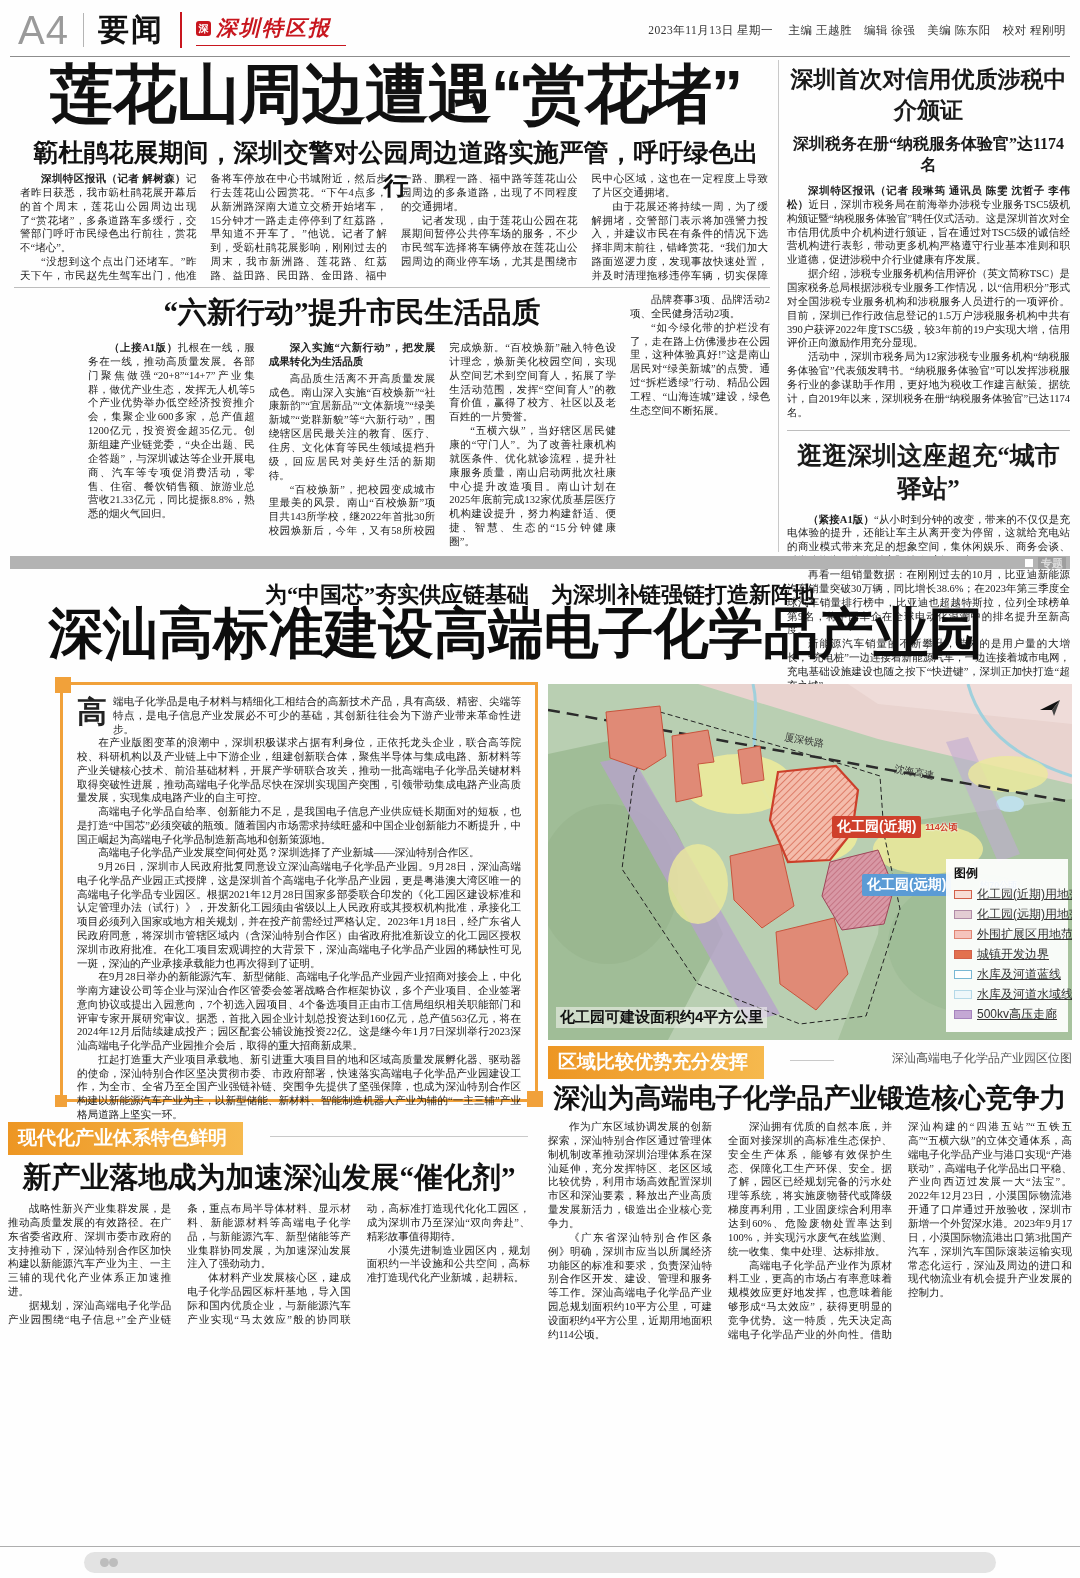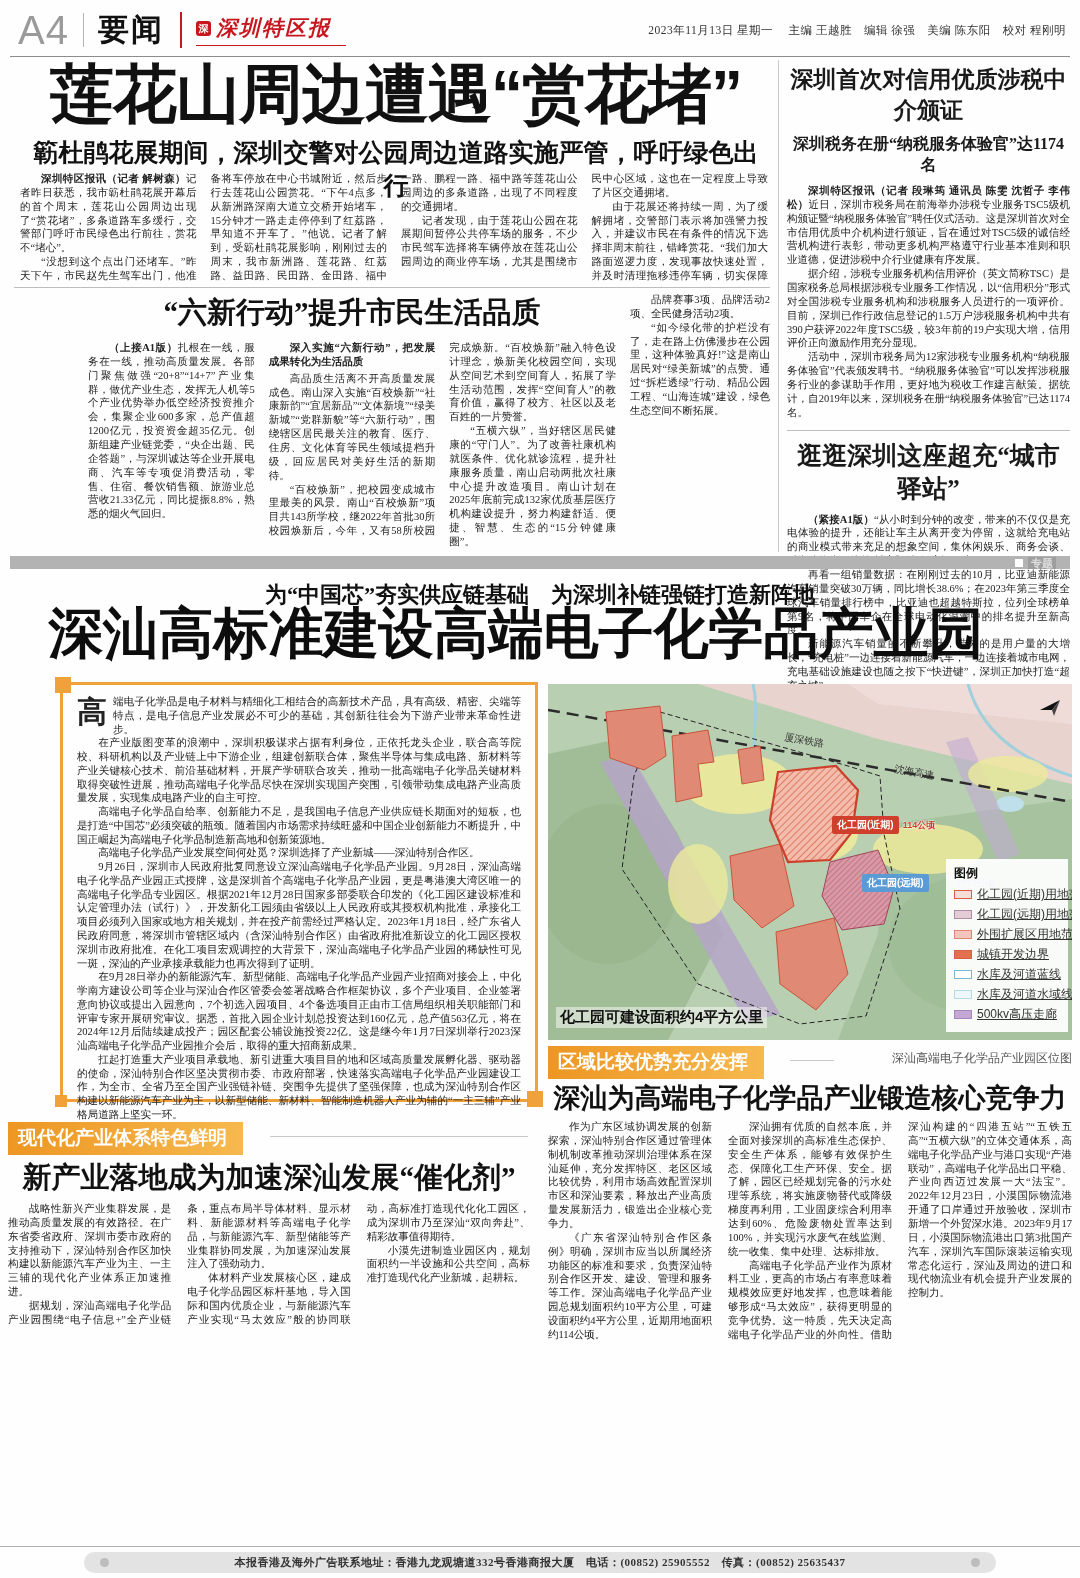--- a/index.html
+++ b/index.html
@@ -46,21 +46,21 @@
 
   
   .rail { position:absolute; left:778px; top:60px; width:292px; height:492px; border-left:1px solid #c9c9c9; padding-left:8px; }
   .tax-hl { text-align:center; font-size:23px; font-weight:700; margin-top:4px; }
   .tax-sub { text-align:center; font-size:16px; font-weight:700; margin:8px 0 8px; }
   .rail-rule { height:1px; background:#bdbdbd; margin:10px 0 8px; }
   .chg-hl { text-align:center; font-size:25px; font-weight:700; margin:4px 0 8px; }
 
   
   .topic-bar { position:absolute; left:10px; top:556px; width:1060px; height:13px; background:#b3b3b3;
-    display:flex; align-items:center; justify-content:flex-end; padding-right:14px; gap:5px; }
+    display:flex; align-items:center; justify-content:flex-end; padding-right:4px; gap:5px; }
   .topic-bar .sq { width:8px; height:8px; background:#fff; }
   .topic-bar .lbl { font-family:"Liberation Sans",sans-serif; font-size:11px; font-weight:700; color:#8a8a8a;
     background:#9e9e9e; color:#dedede; padding:0 3px; line-height:12px; }
 
   
   .kicker { position:absolute; left:0; top:580px; width:1080px; text-align:center; font-size:22px; font-weight:700; color:#111; }
   .mega { position:absolute; left:0; top:606px; width:1032px; text-align:center;
     font-family:"Liberation Sans",sans-serif; font-size:55px; font-weight:900; letter-spacing:0px; color:#0d0d0d; line-height:1.0; }
 
   .oframe { position:absolute; left:60px; top:682px; width:478px; height:420px;
@@ -70,21 +70,21 @@
   .oframe .c-br { right:-8px; bottom:-8px; }
   .oframe .c-bl { left:-8px; bottom:-8px; width:12px; height:12px; }
   .oframe p { font-size:10.6px; line-height:1.30; text-align:justify; text-indent:2em; color:#222; }
   .oframe p.first { text-indent:0; }
   .dropcap { float:left; font-family:"Liberation Sans",sans-serif; font-size:30px; font-weight:900; line-height:1; margin:2px 6px 0 0; }
 
   
   .map { position:absolute; left:548px; top:684px; width:524px; height:356px; overflow:hidden; background:#b9cfb2; }
   .map svg { position:absolute; left:0; top:0; }
   .map-label { position:absolute; display:flex; align-items:center; gap:4px; font-family:"Liberation Sans",sans-serif; }
-  .map-label .box { color:#fff; font-size:10px; font-weight:700; padding:2px 5px; border-radius:2px; white-space:nowrap; }
+  .map-label .box { color:#fff; font-size:14px; font-weight:700; padding:2px 5px; border-radius:2px; white-space:nowrap; }
   .map-label .val { font-size:9px; font-weight:700; text-shadow:0 0 2px #fff,0 0 2px #fff; white-space:nowrap; }
   .lab-near .box { background:#cf3f2b; } .lab-near .val { color:#cf3f2b; }
   .lab-far  .box { background:#5b9bd5; } .lab-far  .val { color:#3f7fc0;padding-left:25px; }
   .area-note { position:absolute; left:8px; bottom:12px; font-size:15px; font-weight:900; color:#111;
     font-family:"Liberation Sans",sans-serif; background:rgba(248,248,244,.55); padding:1px 4px; }
   .legend { position:absolute; right:4px; bottom:8px; width:122px; background:rgba(255,255,255,.93);
     padding:6px 8px; font-family:"Liberation Sans",sans-serif; }
   .legend .ttl { font-size:12px; font-weight:900; margin-bottom:4px; color:#111; }
   .legend .row { display:flex; align-items:center; gap:5px; margin:3px 0; }
   .legend .sw { width:18px; height:9px; flex:none; }
@@ -310,17 +310,16 @@
   <div class="ls-cols bodytext">
     <p>战略性新兴产业集群发展，是推动高质量发展的有效路径。在广东省委省政府、深圳市委市政府的支持推动下，深汕特别合作区加快构建以新能源汽车产业为主、一主三辅的现代化产业体系正加速推进。</p>
     <p>据规划，深汕高端电子化学品产业园围绕“电子信息+”全产业链条，重点布局半导体材料、显示材料、新能源材料等高端电子化学品，与新能源汽车、新型储能等产业集群协同发展，为加速深汕发展注入了强劲动力。</p>
     <p>体材料产业发展核心区，建成电子化学品园区标杆基地，导入国际和国内优质企业，与新能源汽车产业实现“马太效应”般的协同联动，高标准打造现代化化工园区，成为深圳市乃至深汕“双向奔赴”、精彩故事值得期待。</p>
     <p>小漠先进制造业园区内，规划面积约一半设施和公共空间，高标准打造现代化产业新城，起耕耘。</p>
   </div>
 
   <div class="foot-rule"></div>
   <div class="footer">
     <span class="dot"></span>
-    <span class="txt">本报香港及海外广告联系地址：香港九龙观塘道332号香港商报大厦　电话：(00852) 25905552　传真：(00852) 25635437</span>
     <span class="dot"></span>
   </div>
 
 </div>
 
 </body></html>

